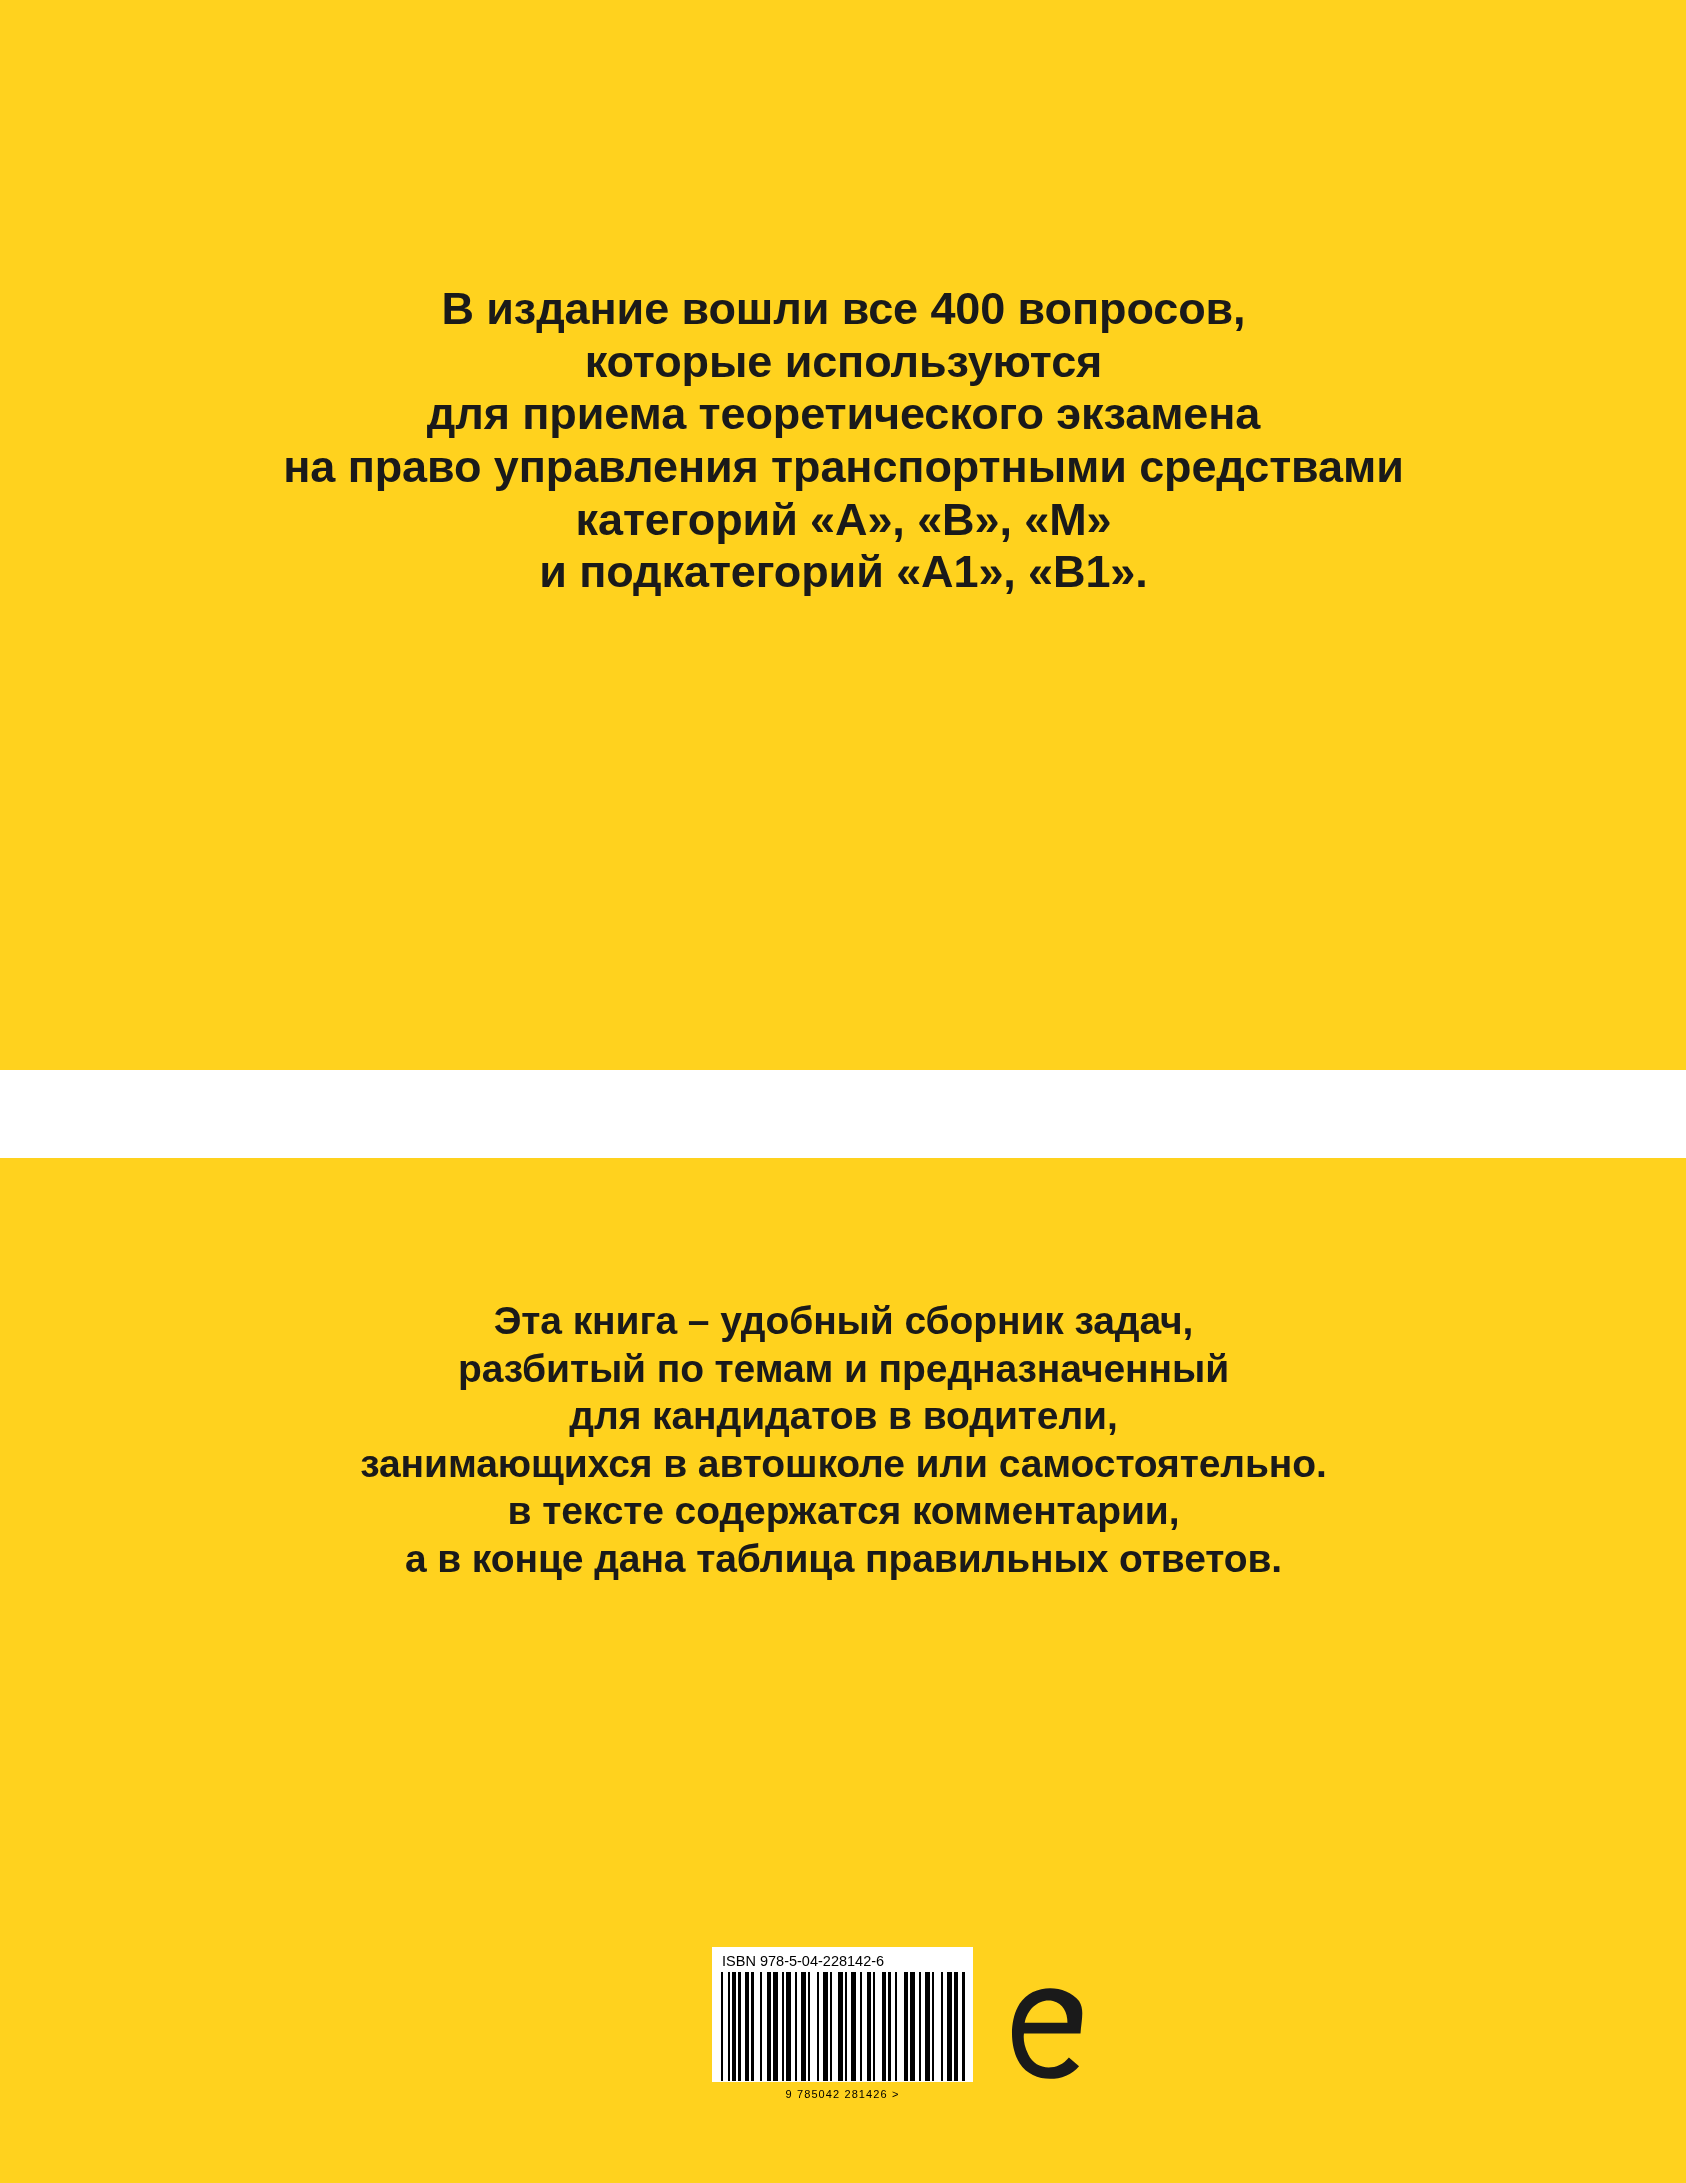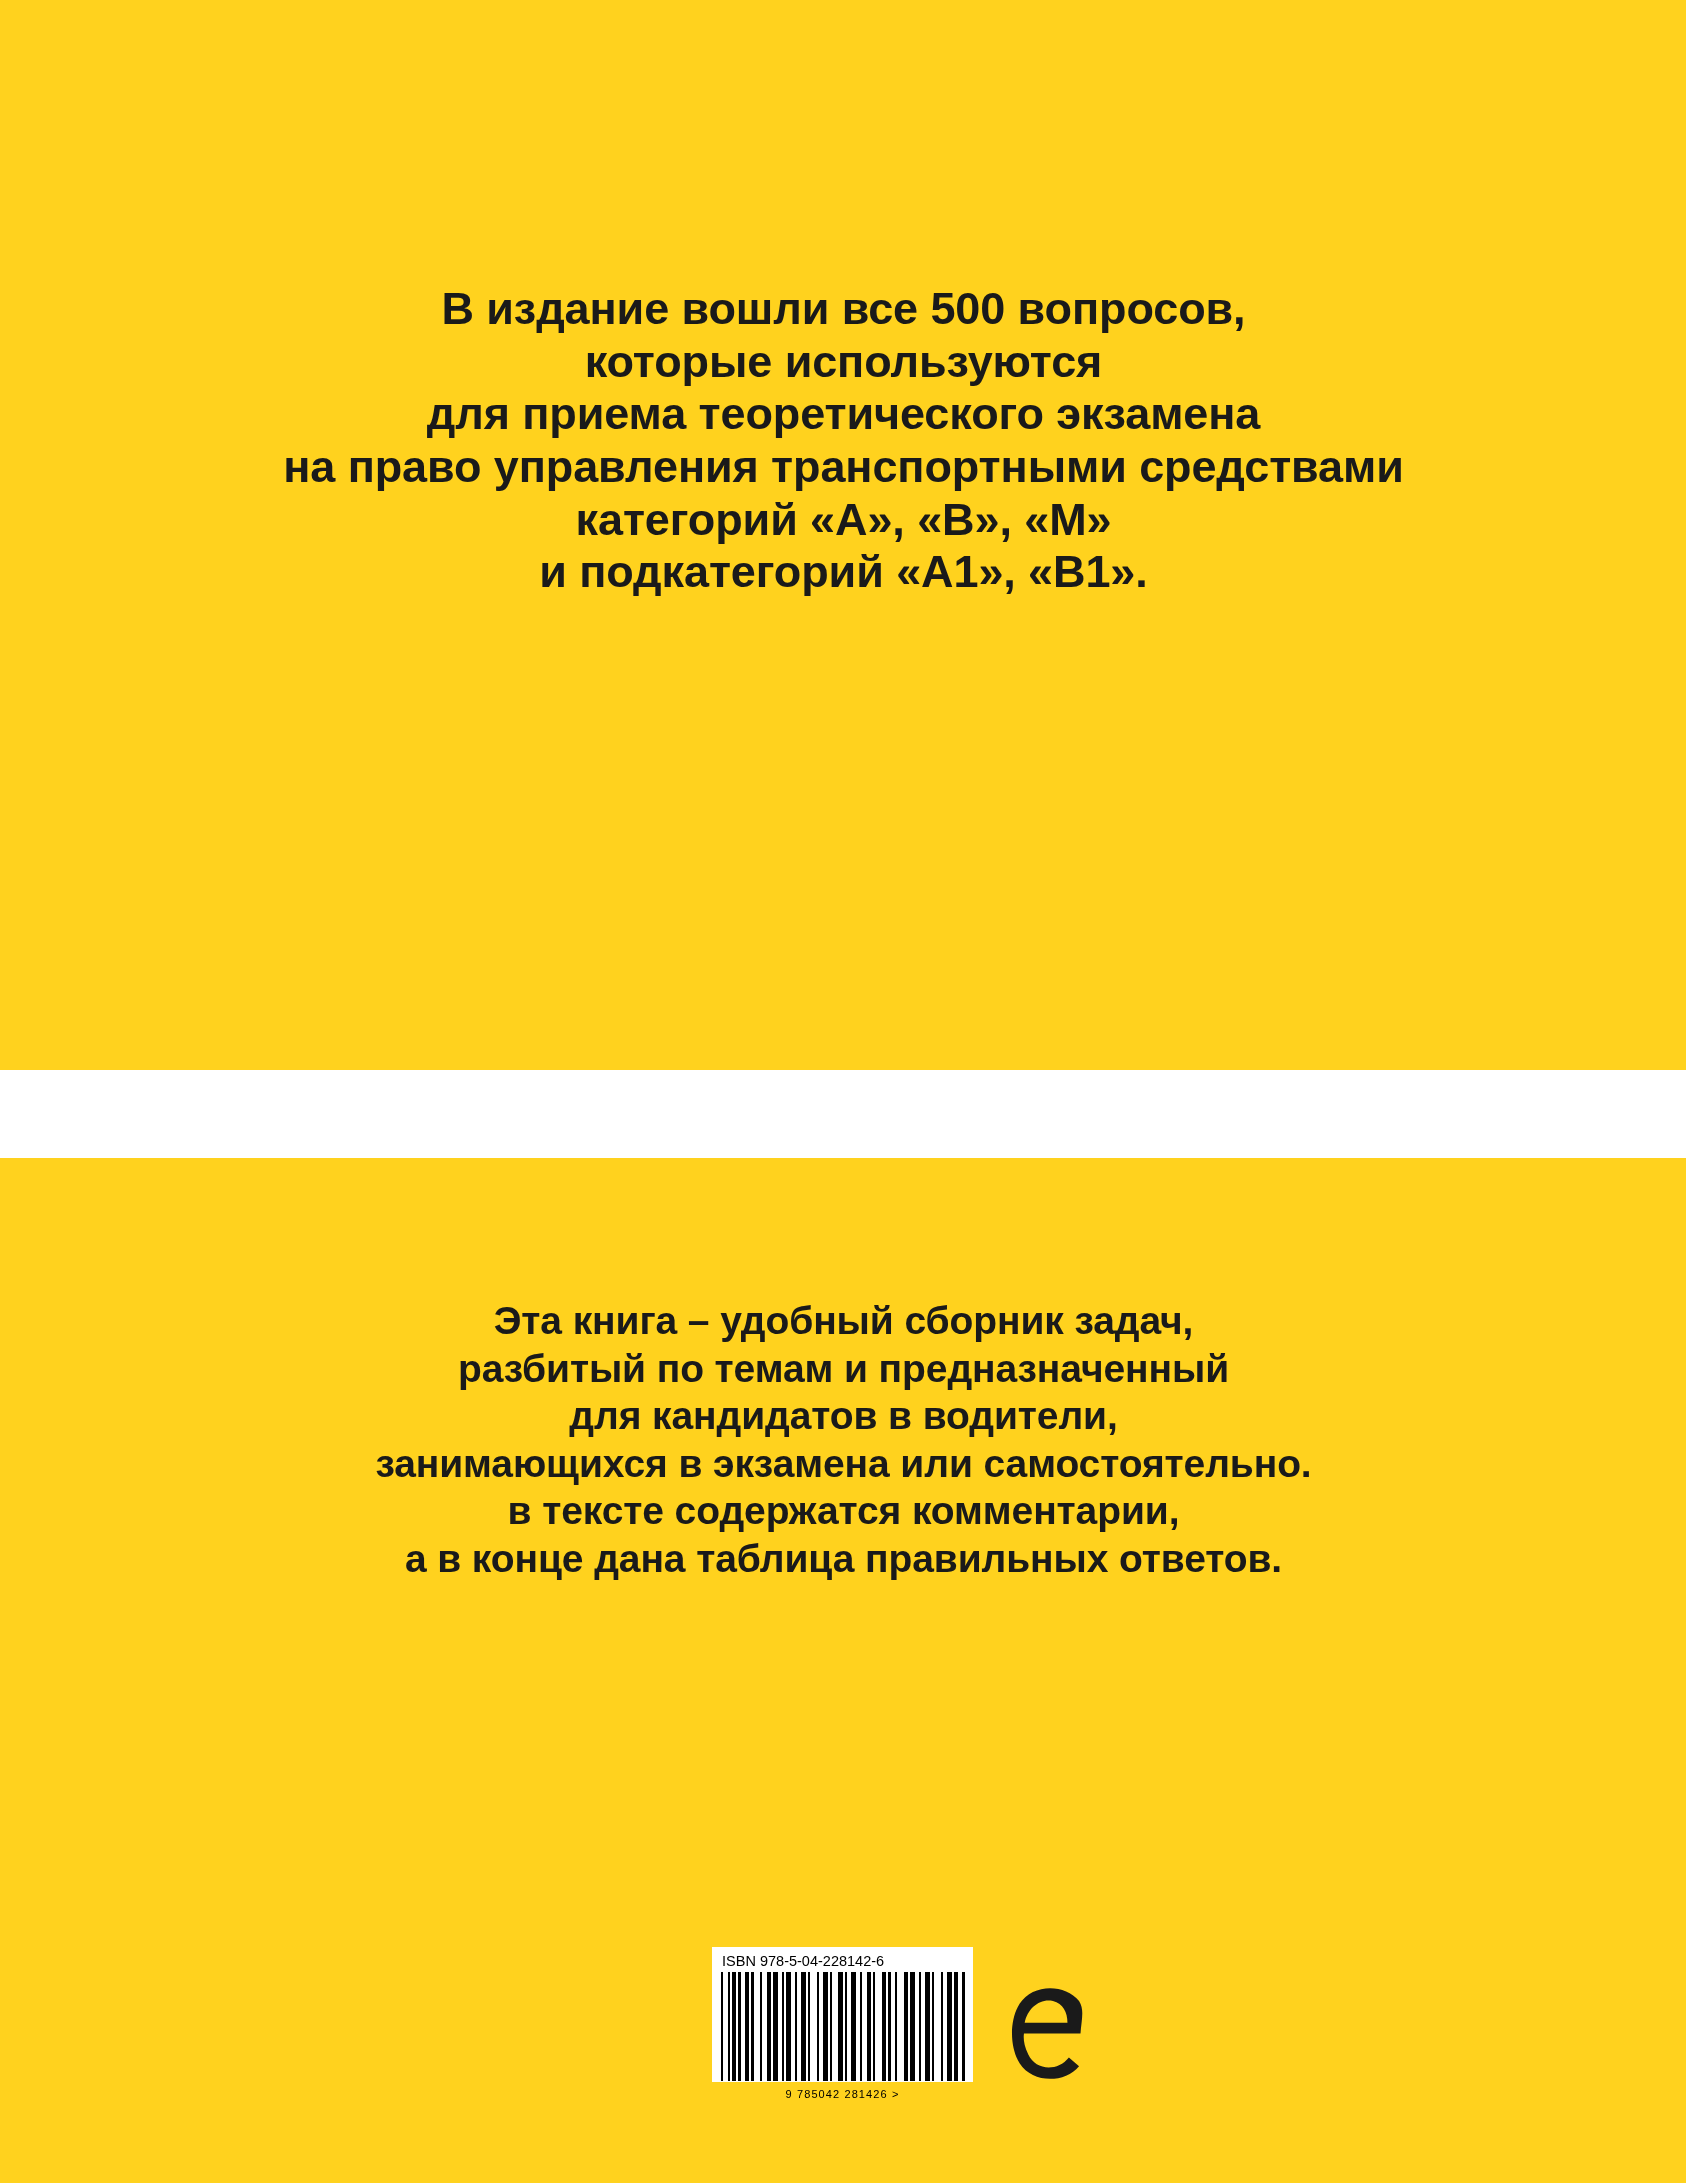--- a/index.html
+++ b/index.html
@@ -178,33 +178,33 @@
 </head>
 <body>
 
 <div class="cover">
 
   <div class="panel-top"></div>
   <div class="separator"></div>
   <div class="panel-bottom"></div>
 
   <div class="block-top-text">
-    <span class="line">В издание вошли все 500 вопросов,</span>
+    <span class="line">В издание вошли все 400 вопросов,</span>
     <span class="line">которые используются</span>
     <span class="line">для приема теоретического экзамена</span>
     <span class="line">на право управления транспортными средствами</span>
     <span class="line">категорий «A», «B», «M»</span>
     <span class="line">и подкатегорий «A1», «B1».</span>
   </div>
 
   <div class="block-bottom-text">
     <span class="line">Эта книга – удобный сборник задач,</span>
     <span class="line">разбитый по темам и предназначенный</span>
     <span class="line">для кандидатов в водители,</span>
-    <span class="line">занимающихся в экзамена или самостоятельно.</span>
+    <span class="line">занимающихся в автошколе или самостоятельно.</span>
     <span class="line">в тексте содержатся комментарии,</span>
     <span class="line">а в конце дана таблица правильных ответов.</span>
   </div>
 
   <div class="barcode-zone">
     <div class="isbn-text">ISBN 978-5-04-228142-6</div>
     <div class="barcode-bars"></div>
     <div class="barcode-digits">9 785042 281426 &gt;</div>
   </div>
 

